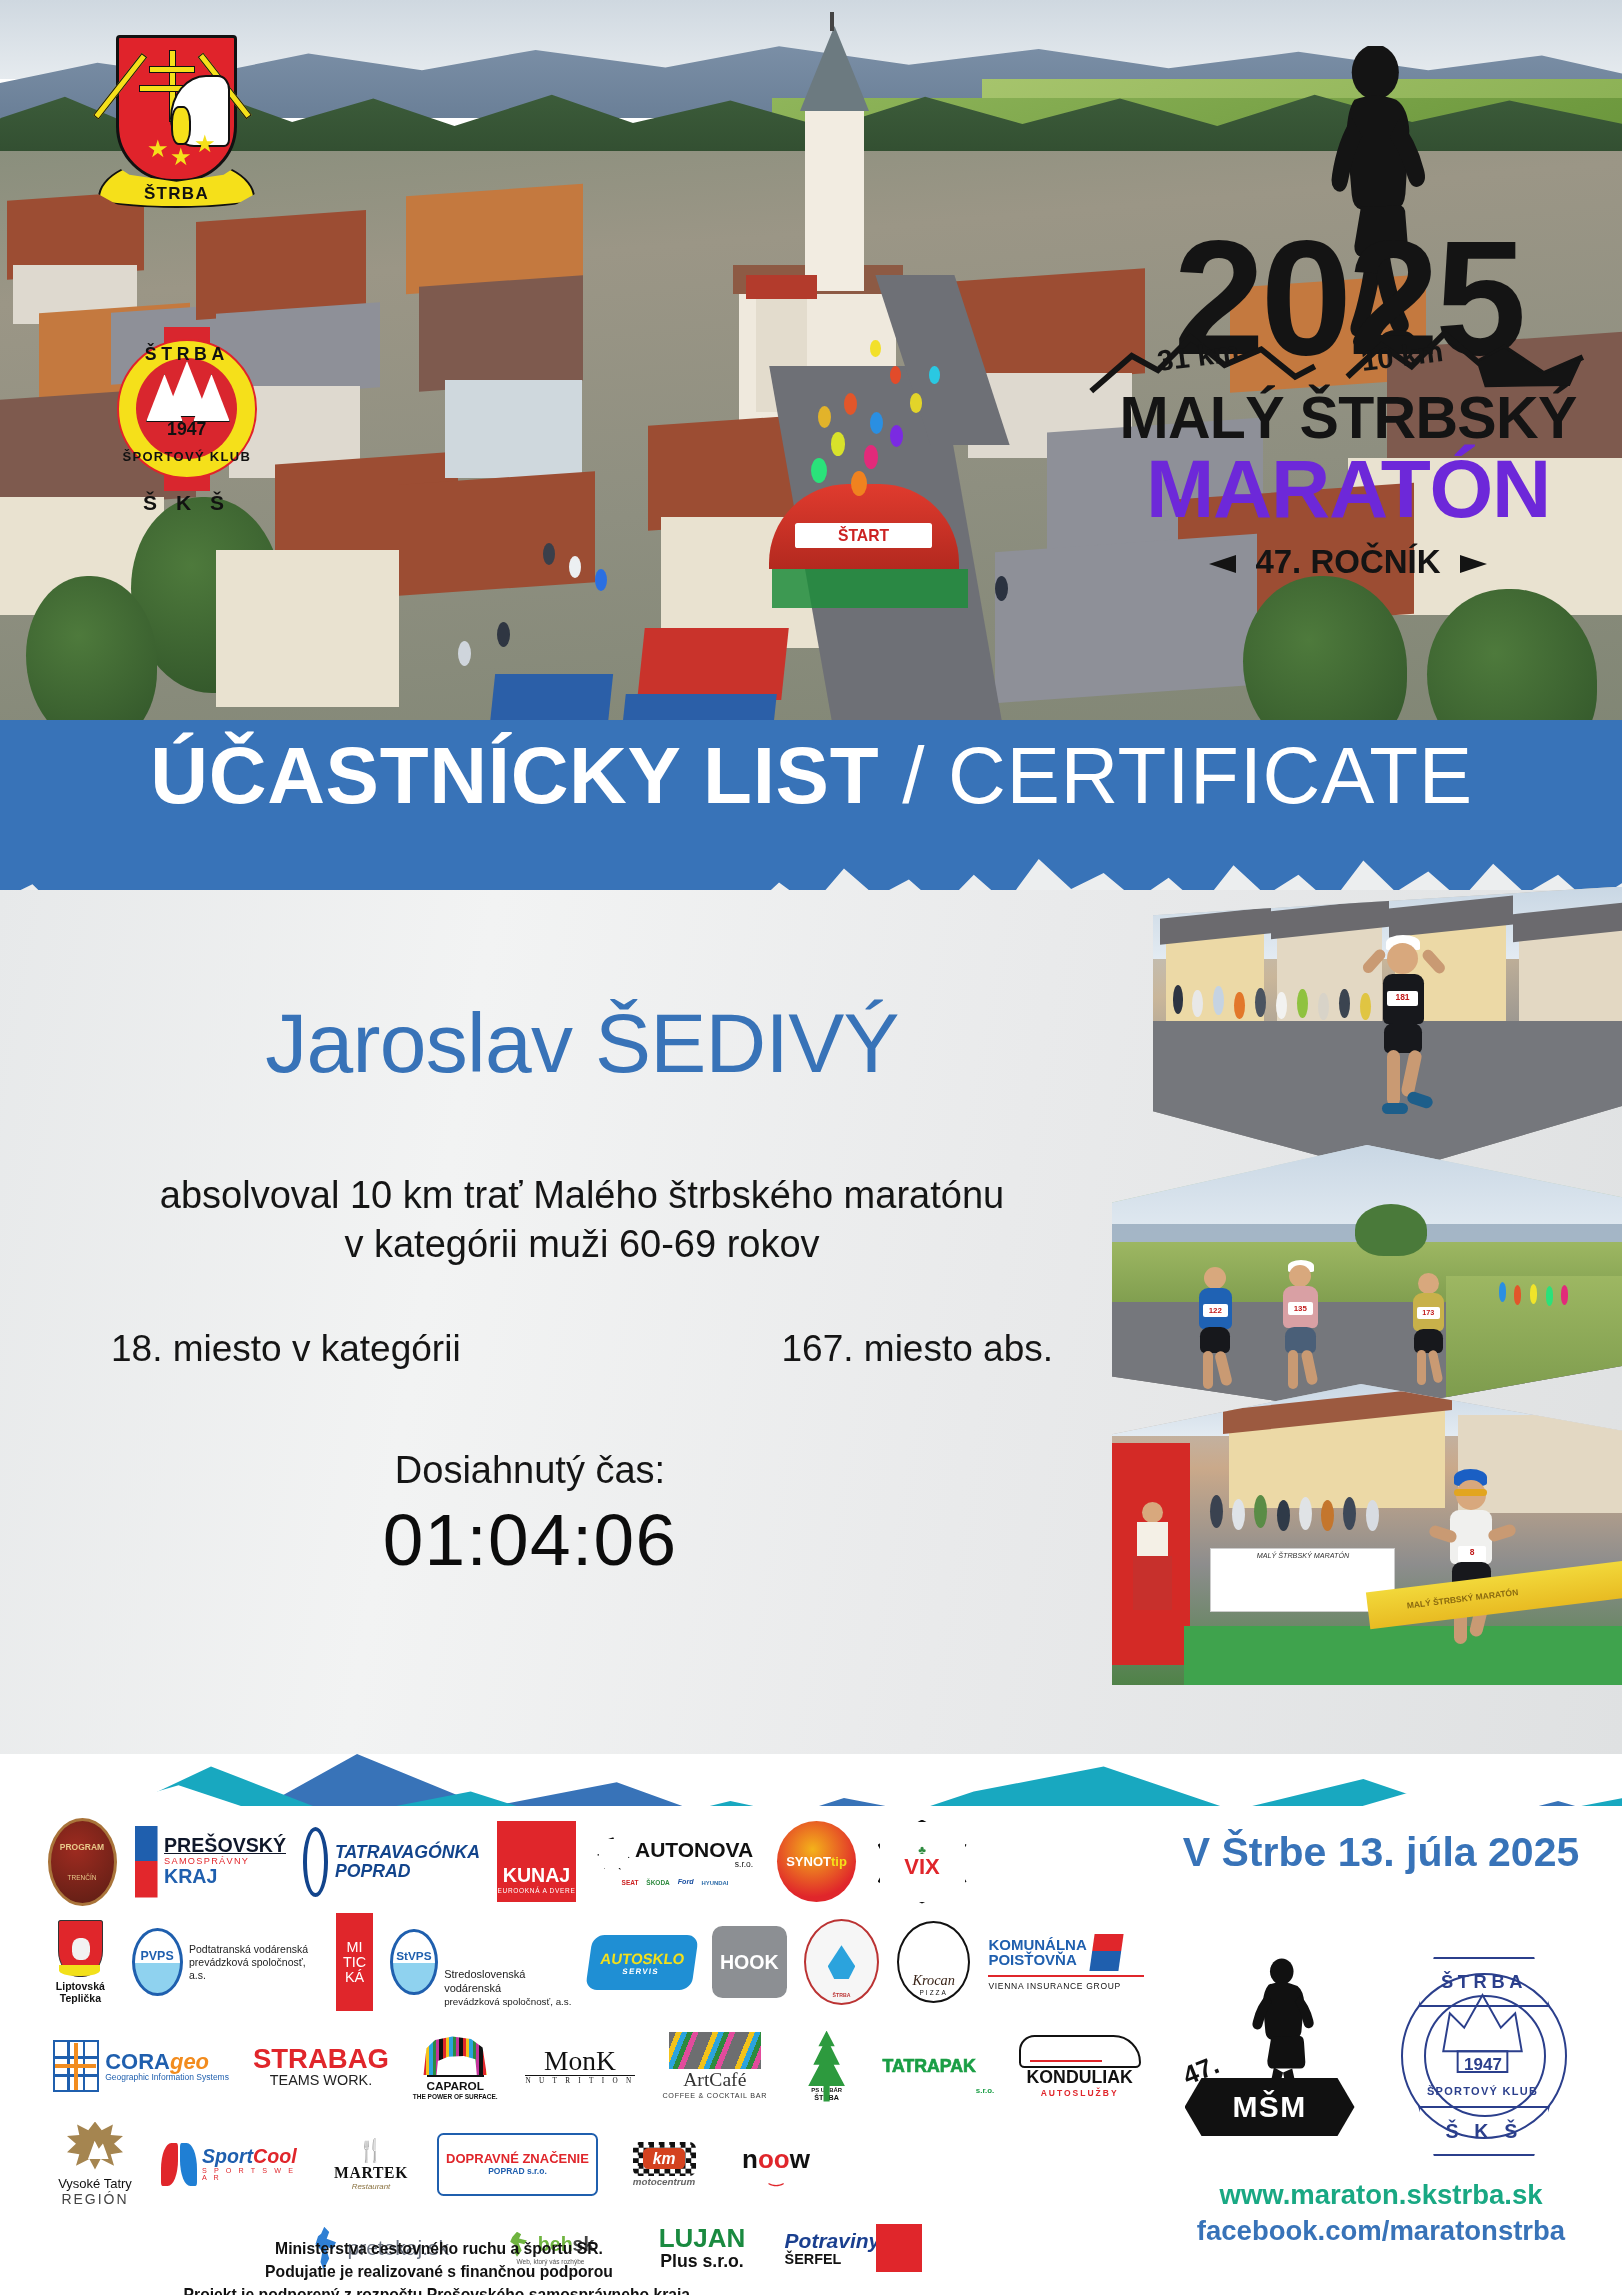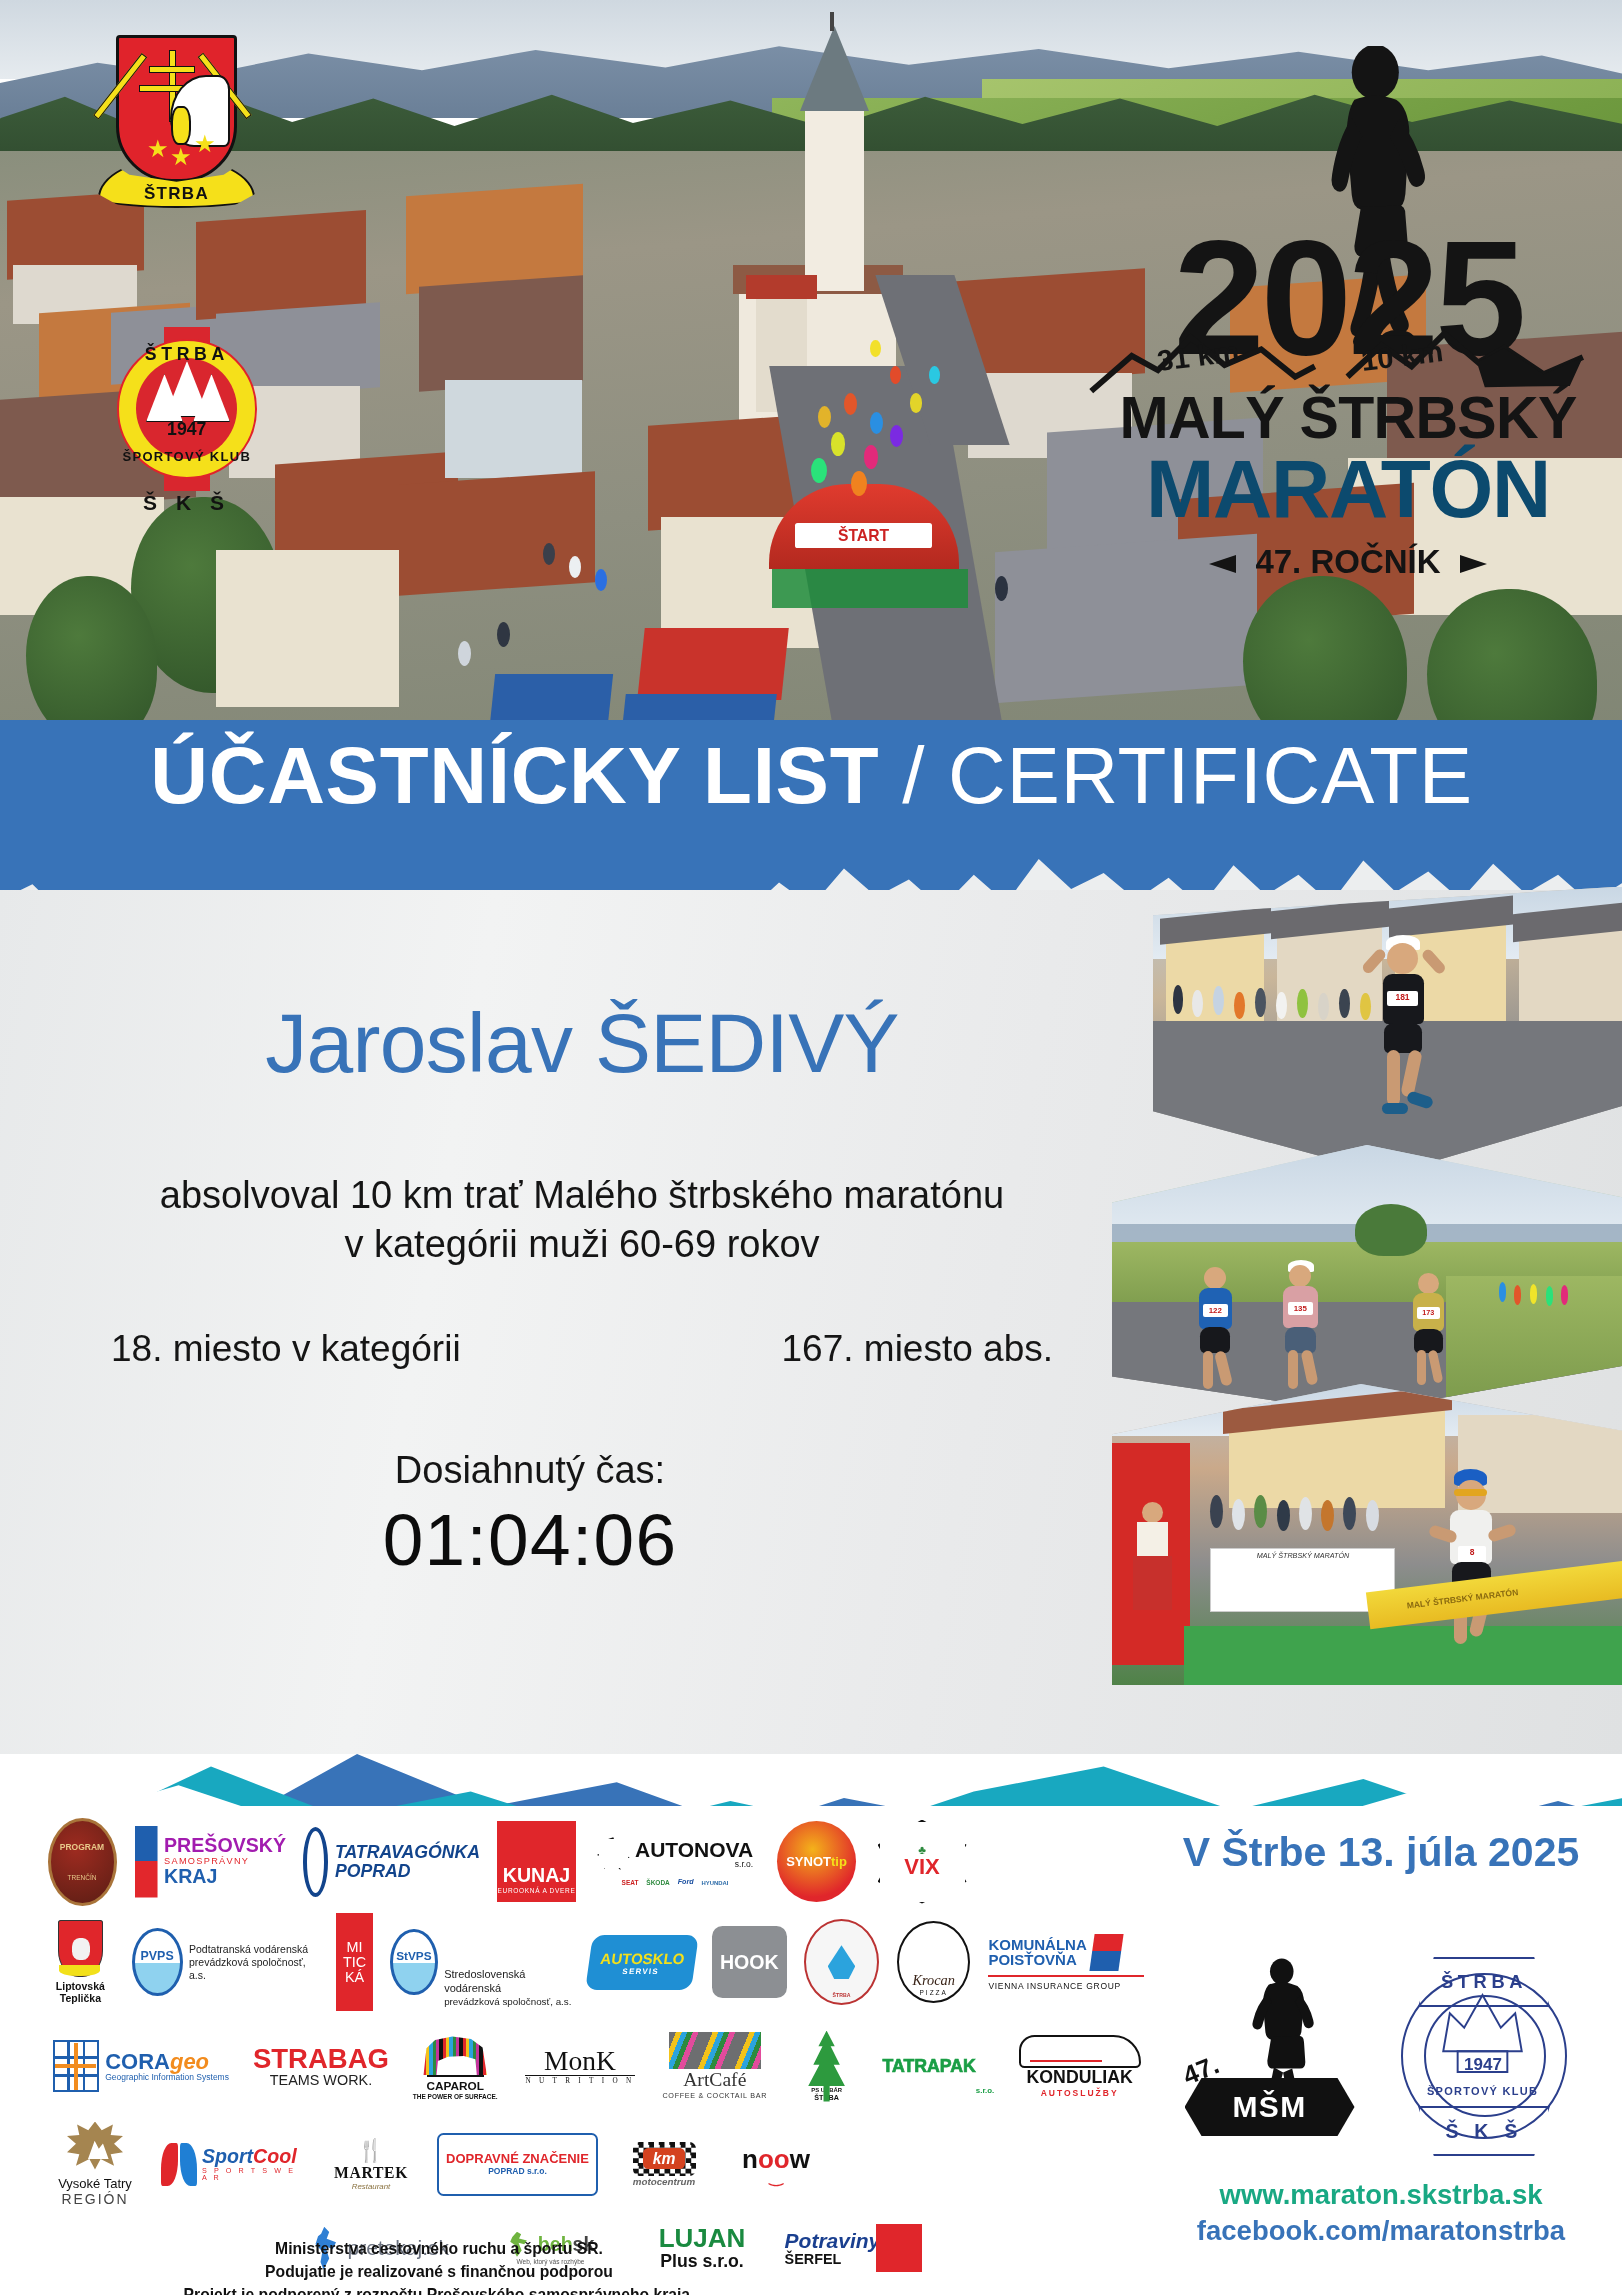--- a/index.html
+++ b/index.html
@@ -171,21 +171,21 @@
 
   
   .racelogo{position:absolute;left:1073px;top:39px;width:550px;height:576px;color:#111;}
   .rl-year{position:absolute;left:0;top:177px;width:550px;text-align:center;
     font-size:164px;font-weight:bold;line-height:1;letter-spacing:-3.9px;color:#141414;}
   .rl-km{position:absolute;top:301px;font-size:29px;font-weight:bold;
     transform:rotate(-7deg);color:#141414;}
   .rl-name1{position:absolute;left:0;top:350px;width:550px;text-align:center;
     font-size:59px;font-weight:bold;line-height:1;letter-spacing:-0.7px;color:#141414;}
   .rl-name2{position:absolute;left:0;top:409px;width:550px;text-align:center;
-    font-size:82px;font-weight:bold;line-height:1;letter-spacing:-1.3px;color:#0c4a6e;}
+    font-size:82px;font-weight:bold;line-height:1;letter-spacing:-1.3px;color:#6d28d9;}
   .rl-year-no{position:absolute;left:0;top:504px;width:550px;text-align:center;
     font-size:33px;font-weight:bold;color:#141414;}
   .rl-runner{position:absolute;left:242px;top:6.5px;width:118px;height:327px;}
 </style>
 </head>
 <body>
 
 <div class="page">
 
   <div class="hero">
@@ -501,21 +501,21 @@
           <div style="width:63px;height:82px;border-radius:50%;background:radial-gradient(circle at 40% 35%,#9e2b20,#5a1d14);border:3.9px solid #a9743a;display:flex;flex-direction:column;align-items:center;justify-content:center;">
             <span style="font-size:8.5px;color:#e8c98a;font-weight:bold;">PROGRAM</span>
             <span style="font-size:6.5px;color:#e8c98a;margin-top:22px;">TRENČÍN</span>
           </div>
         </div>
 
         <div class="logo" style="width:151px;height:79px;">
           <div style="width:26px;height:72px;background:linear-gradient(#1f5fae 0%,#1f5fae 48%,#e2272c 48%,#e2272c 100%);margin-right:6.5px;
             clip-path:polygon(0% 0%,100% 0%,100% 100%,0% 100%);"></div>
           <div style="display:flex;flex-direction:column;line-height:1.08;">
-            <span style="font-size:19.6px;font-weight:bold;color:#a21caf;">PREŠOVSKÝ</span>
+            <span style="font-size:19.6px;font-weight:bold;color:#0f172a;text-decoration:underline;">PREŠOVSKÝ</span>
             <span style="font-size:9.2px;letter-spacing:1.3px;color:#e2272c;">SAMOSPRÁVNY</span>
             <span style="font-size:19.6px;font-weight:bold;color:#1f5fae;">KRAJ</span>
           </div>
         </div>
 
         <div class="logo" style="width:177px;height:79px;">
           <div style="width:38px;height:62px;border:4.6px solid #12448c;border-radius:50%;margin-right:6.5px;"></div>
           <div style="display:flex;flex-direction:column;line-height:1.04;font-style:italic;">
             <span style="font-size:17.7px;font-weight:bold;color:#12448c;">TATRAVAGÓNKA</span>
             <span style="font-size:17.7px;font-weight:bold;color:#12448c;">POPRAD</span>

